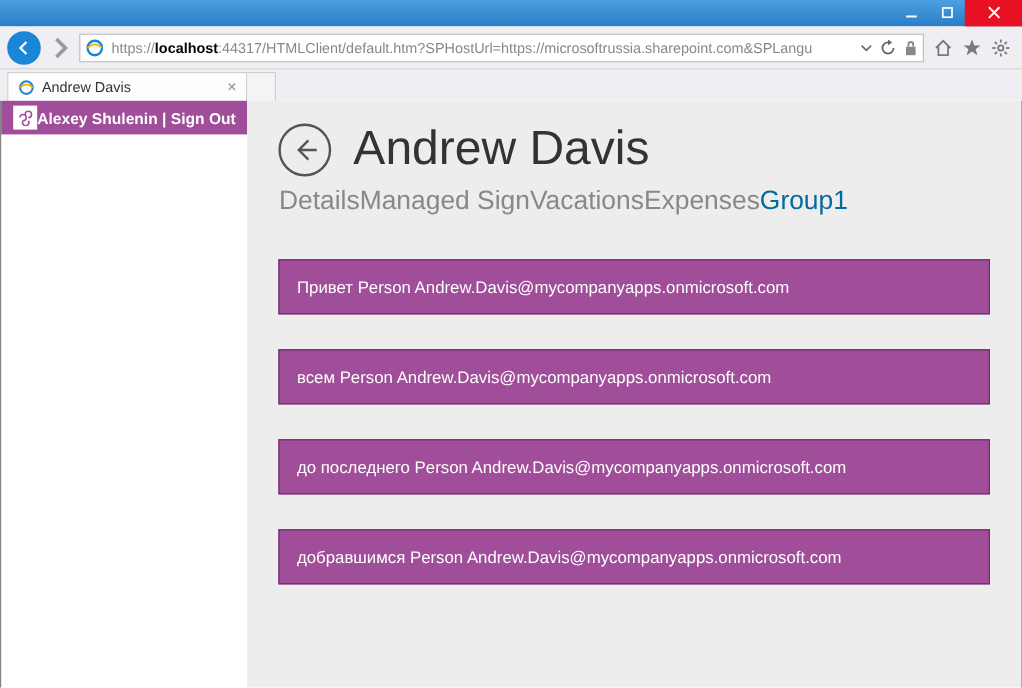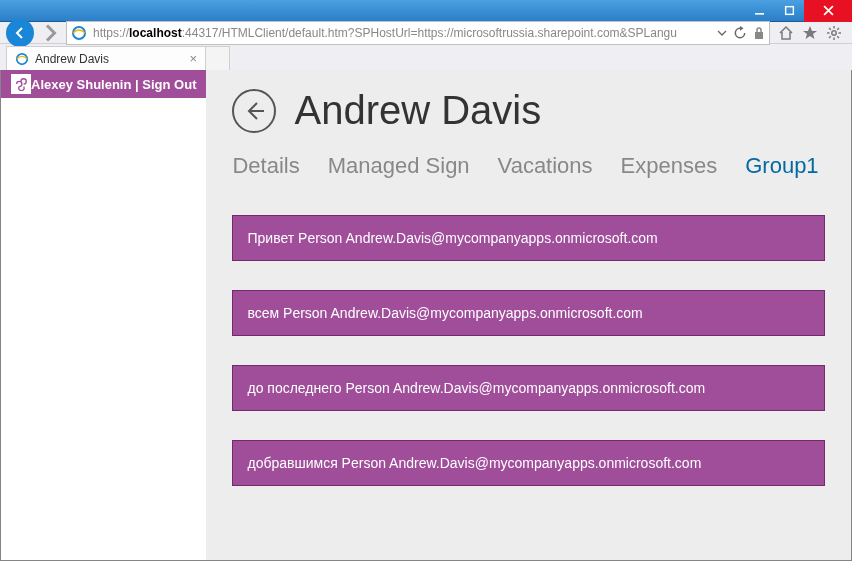--- a/index.html
+++ b/index.html
@@ -26,21 +26,21 @@
   display: flex;
   align-items: center;
   justify-content: center;
   color: #fff;
 }
 .winbtn.close { background: #e81123; width: 48px; }
 .winbtn svg { width: 11px; height: 11px; }
 
 
 .navrow {
-  height: 22px;
+  height: 36px;
   background: #efeef2;
   display: flex;
   align-items: center;
   padding: 0 6px;
   gap: 4px;
   border-bottom: 1px solid #d0d0d0;
 }
 .navarrow {
   width: 28px; height: 28px;
   border-radius: 50%;
@@ -158,22 +158,21 @@
   display: flex; align-items: center; justify-content: center;
 }
 .back-circle svg { width: 24px; height: 24px; }
 .page-title {
   font-size: 40px;
   font-weight: 300;
   color: #333;
 }
 .tabs-row {
   display: flex;
-  gap: 28px;
-  margin-top: 20px;
+  margin-top: 7px;
   margin-left: 0;
   font-size: 22px;
   font-weight: 300;
   color: #888;
 }
 .tabs-row .page-tab.active { color: #0369a1; }
 .tabs-row .page-tab { cursor: pointer; }
 
 .list {
   margin-top: 36px;

